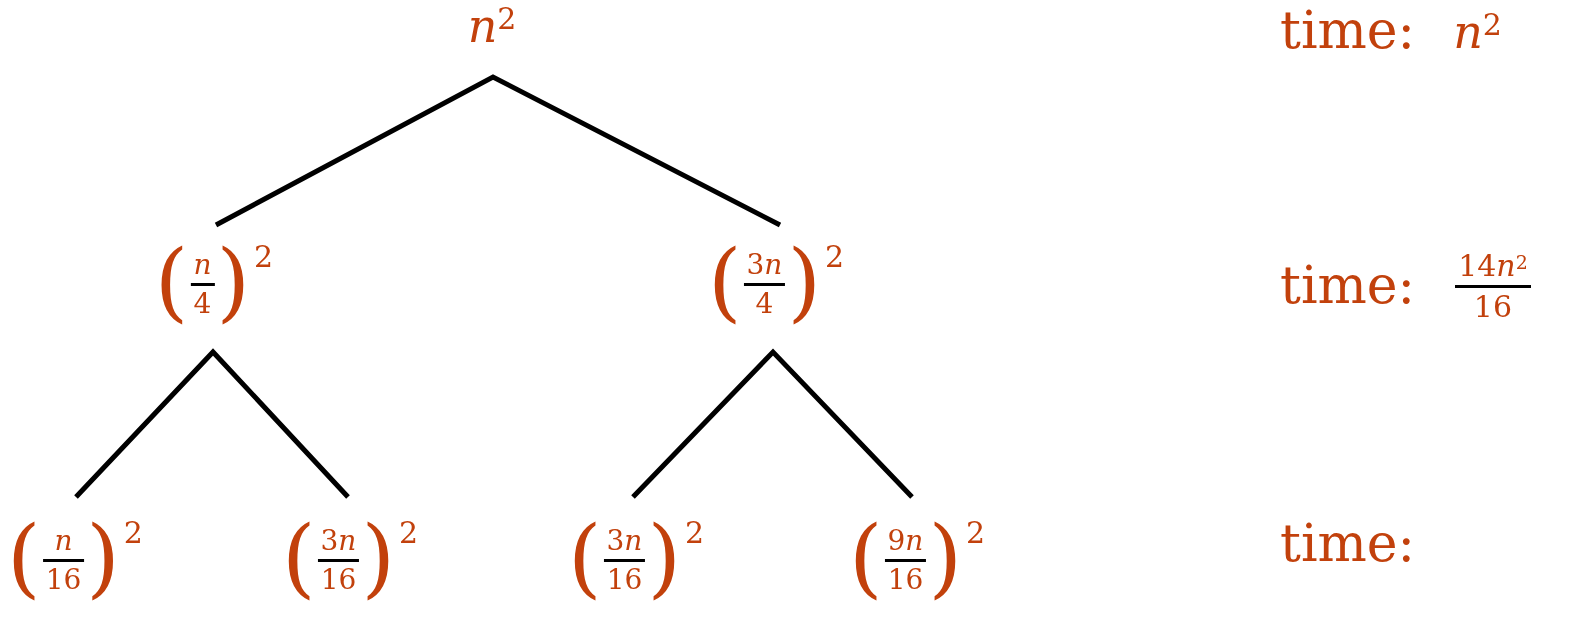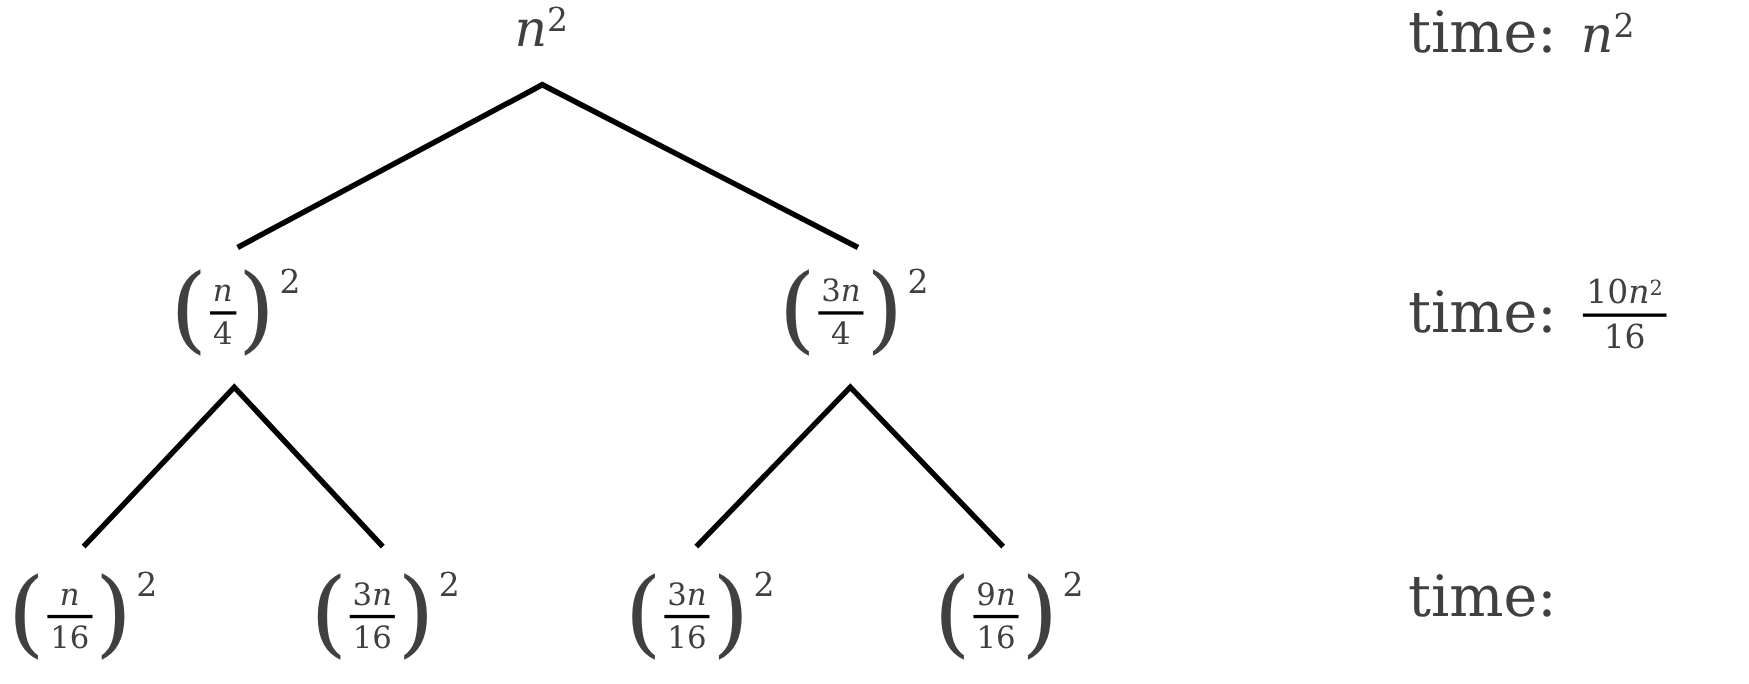--- a/index.html
+++ b/index.html
@@ -1,18 +1,18 @@
 <!DOCTYPE html>
 <html><head>
 <meta charset="utf-8">
 <style>
   html,body{margin:0;padding:0;background:#ffffff;}
   .stage{
     position:relative;width:1590px;height:622px;background:#ffffff;
-    color:#404040;font-family:"DejaVu Serif", serif;overflow:hidden;
+    color:#c2410c;font-family:"DejaVu Serif", serif;overflow:hidden;
   }
   svg.edges{position:absolute;left:0;top:0;width:1590px;height:622px;}
   svg.edges polyline{fill:none;stroke:#000;stroke-width:5;stroke-linejoin:miter;stroke-linecap:butt;}
 
   
   .mexpr{font-size:46px;line-height:1.15;white-space:nowrap;}
   .mexpr i{font-style:italic;}
   .mexpr sup{font-size:30px;vertical-align:0.45em;line-height:0;}
 
   .root-node{position:absolute;transform:translateX(-50%);}
@@ -21,21 +21,21 @@
   .pnode{position:absolute;transform:translateX(-50%);display:flex;align-items:center;height:92px;white-space:nowrap;}
   .paren{font-size:86px;line-height:92px;position:relative;top:-3px;font-style:normal;}
   .frac{display:flex;flex-direction:column;align-items:center;margin:0 2px;}
   .frow{font-size:28px;line-height:1.05;padding:0 3px;white-space:nowrap;}
   .frow i{font-style:italic;}
   .fsup{font-size:18px;vertical-align:0.35em;line-height:0;}
   .fbar{align-self:stretch;height:3px;background:#000;margin:3px 0;}
   .pexp{font-size:30px;line-height:1;align-self:flex-start;margin:4px 0 0 4px;}
 
   
-  .time-row{position:absolute;left:1280px;display:flex;gap:22px;white-space:nowrap;}
+  .time-row{position:absolute;left:1280px;display:flex;gap:38px;white-space:nowrap;}
   .time-label{font-size:52px;line-height:1.1;}
   .time-row.baseline{align-items:baseline;}
   .time-row.centered{align-items:center;height:92px;}
   .time-row .frow{font-size:30px;}
   .time-row .fsup{font-size:19px;}
 </style>
 </head>
 <body>
 
 <div class="stage">
@@ -115,21 +115,21 @@
   </div>
 
   <div class="time-row baseline" style="top:2px;">
     <span class="time-label">time:</span>
     <span class="mexpr"><i>n</i><sup>2</sup></span>
   </div>
 
   <div class="time-row centered" style="top:240px;">
     <span class="time-label">time:</span>
     <span class="frac">
-      <span class="frow"><span>10</span><i>n</i><sup class="fsup">2</sup></span>
+      <span class="frow"><span>14</span><i>n</i><sup class="fsup">2</sup></span>
       <span class="fbar"></span>
       <span class="frow"><span>16</span><sup class="fsup"></sup></span>
     </span>
   </div>
 
   <div class="time-row centered" style="top:498px;">
     <span class="time-label">time:</span>
   </div>
 
 </div>

